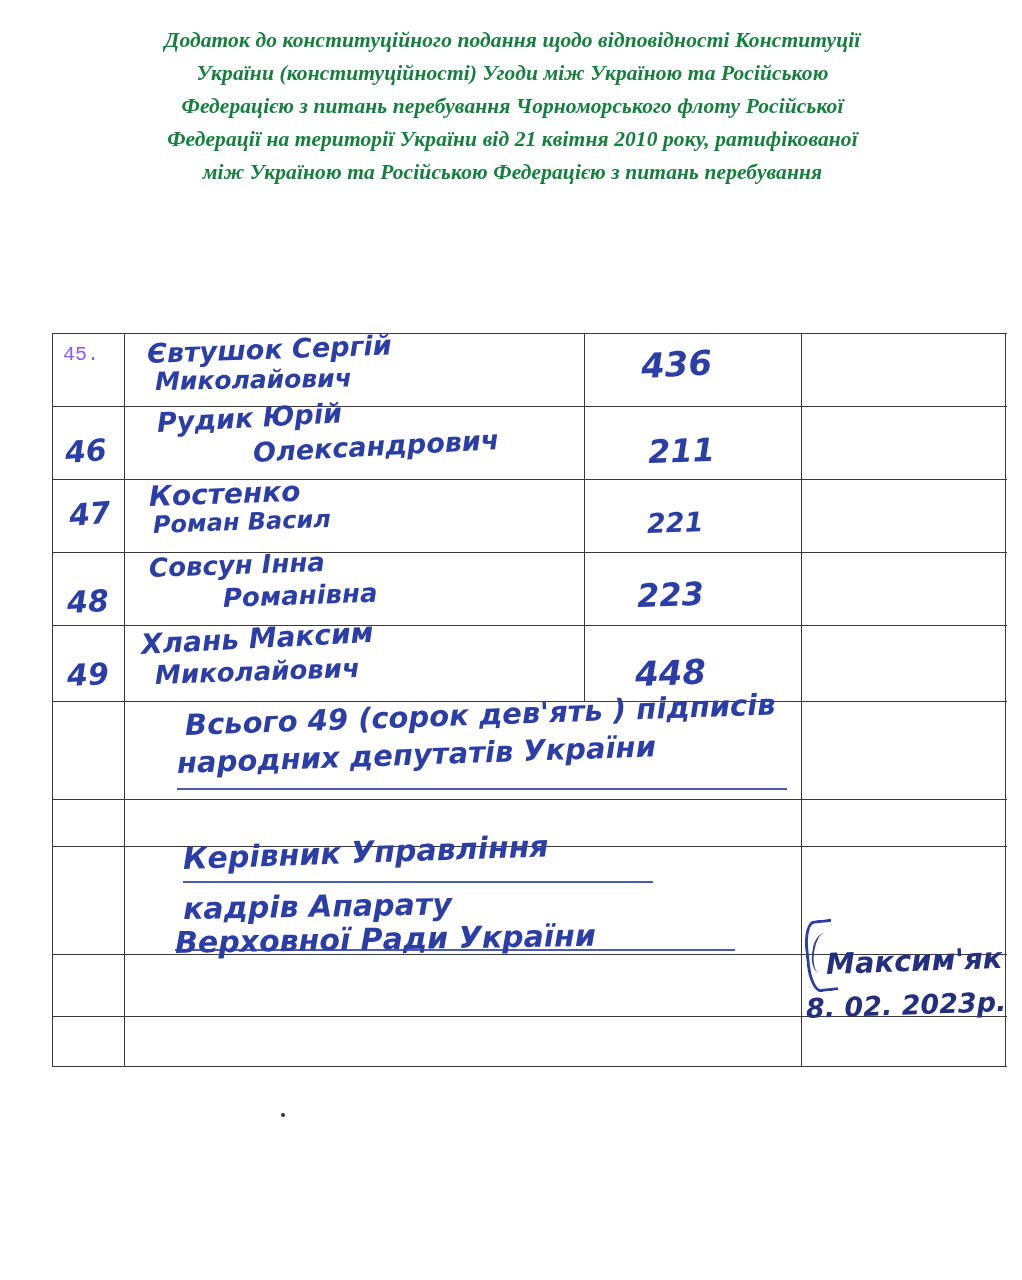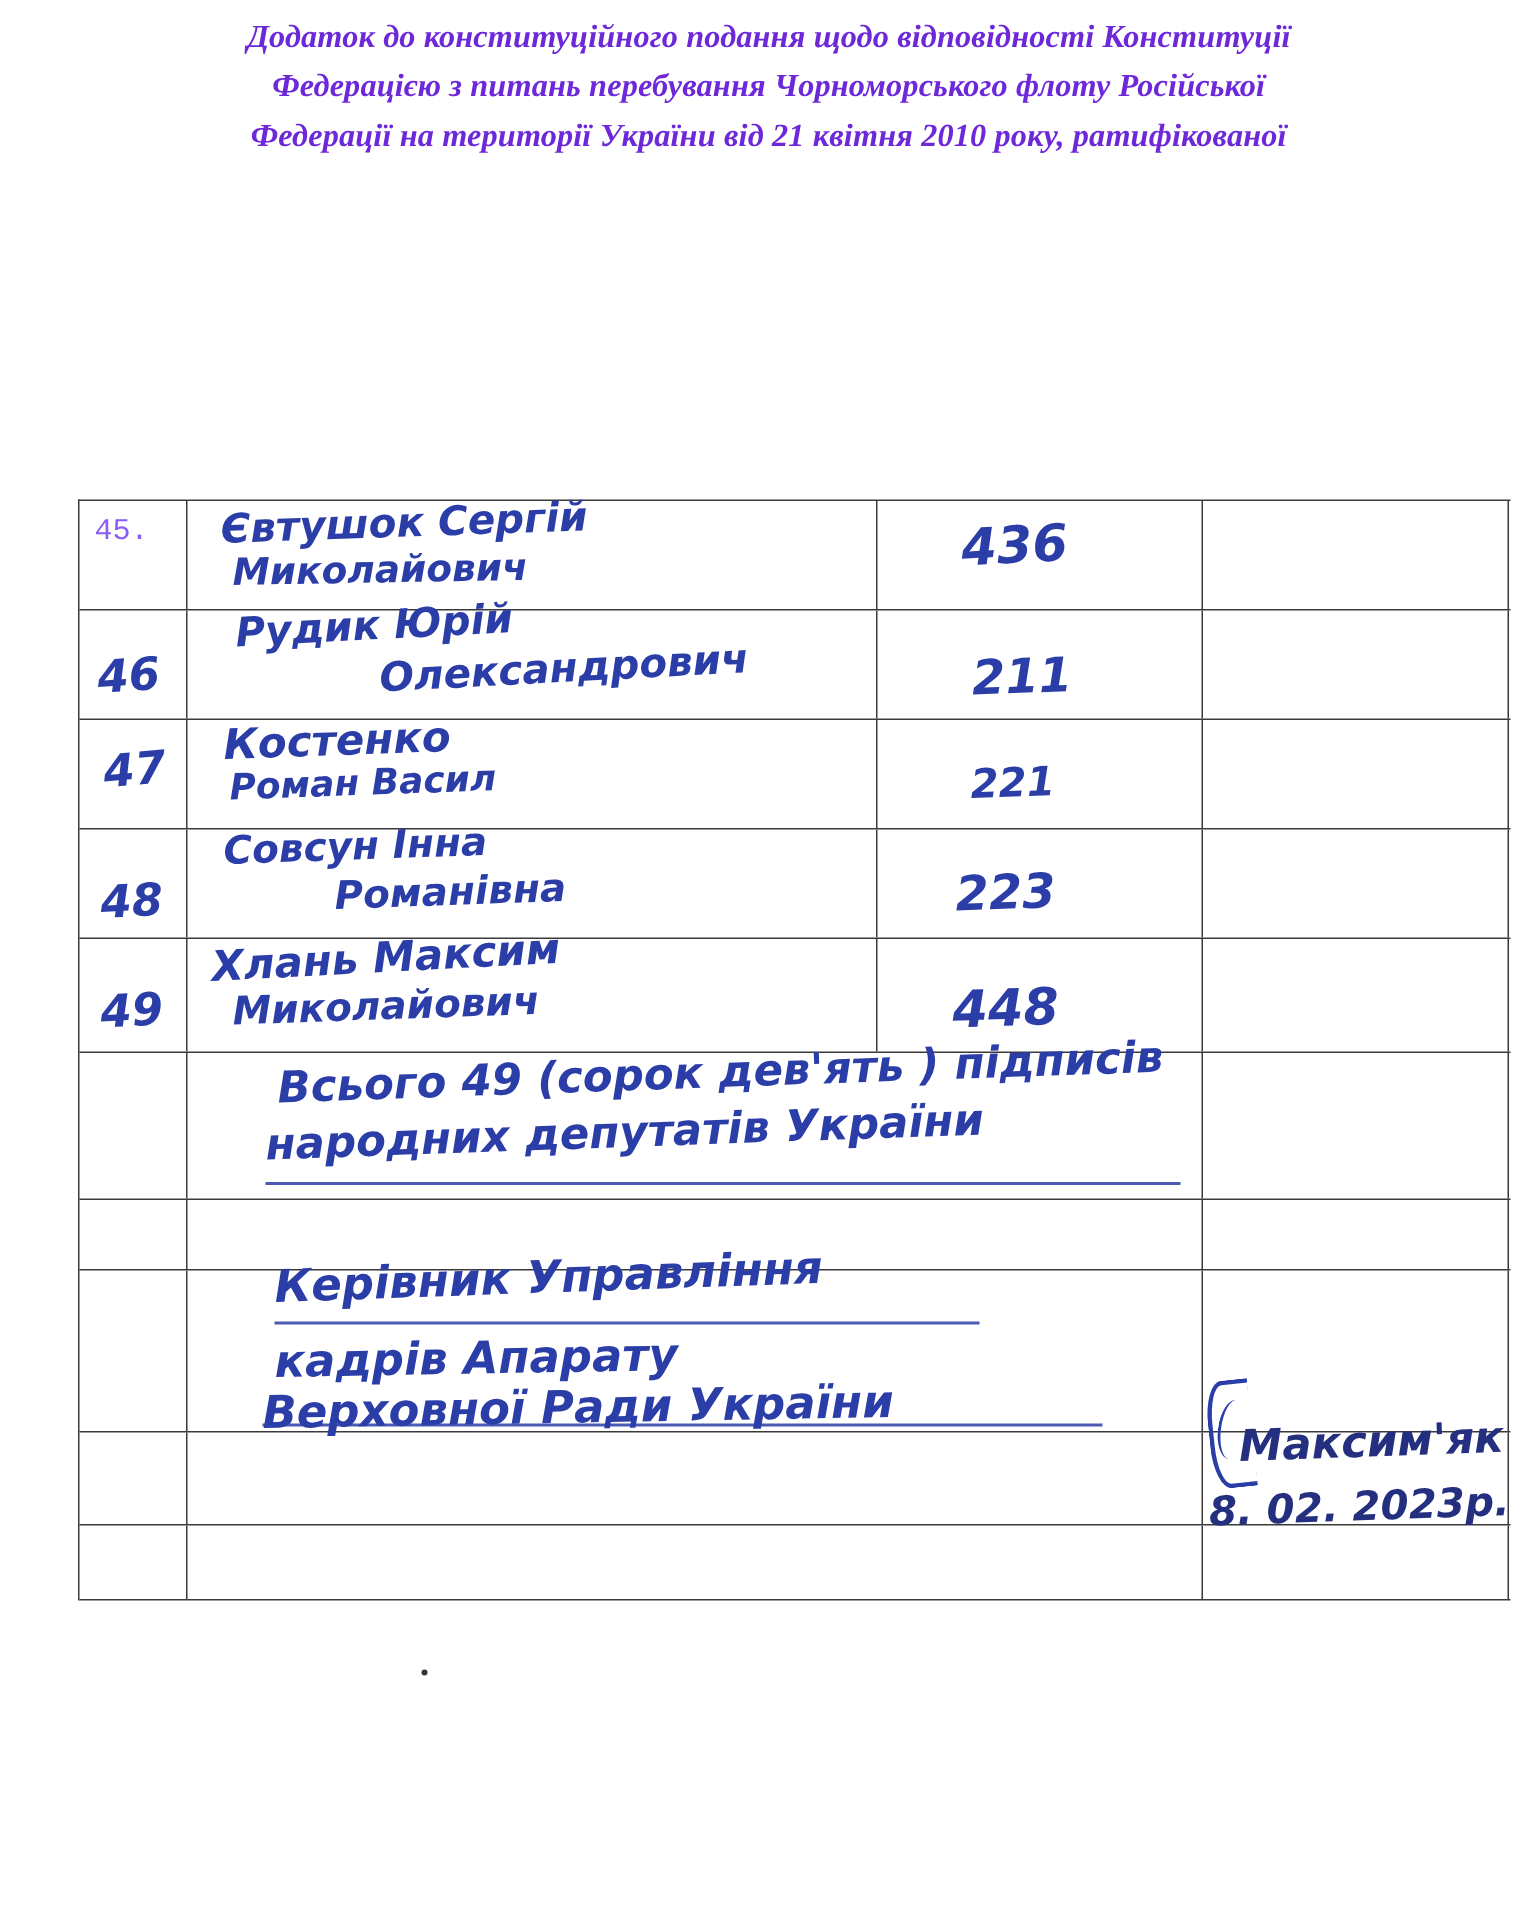--- a/index.html
+++ b/index.html
@@ -19,29 +19,29 @@
   .page {
     position: relative;
     width: 1022px;
     height: 1280px;
   }
 
   
   .header {
     position: absolute;
     left: 55px;
-    top: 8px;
+    top: 24px;
     width: 915px;
     text-align: center;
     font-weight: bold;
     font-style: italic;
     font-size: 21.5px;
     line-height: 33px;
     letter-spacing: 0.1px;
-    color: #6d28d9;
+    color: #15803d;
   }
   .header .line {
     display: block;
     white-space: nowrap;
   }
 
   
   .table {
     position: absolute;
     left: 52px;
@@ -166,22 +166,24 @@
     transform: rotate(8deg);
   }
 </style>
 </head>
 <body>
 
 <div class="page">
 
   <div class="header">
     <span class="line">Додаток до конституційного подання щодо відповідності Конституції</span>
+    <span class="line">України (конституційності) Угоди між Україною та Російською</span>
     <span class="line">Федерацією з питань перебування Чорноморського флоту Російської</span>
     <span class="line">Федерації на території України від 21 квітня 2010 року, ратифікованої</span>
+    <span class="line">між Україною та Російською Федерацією з питань перебування</span>
   </div>
 
   <div class="table">
 
     <div class="row sig-row">
       <div class="cell c-num">
         <span class="num-print">45.</span>
       </div>
       <div class="cell c-name">
         <span class="hw" style="left:22px; top:4px; font-size:27px; transform:rotate(-2deg);">Євтушок Сергій</span>

